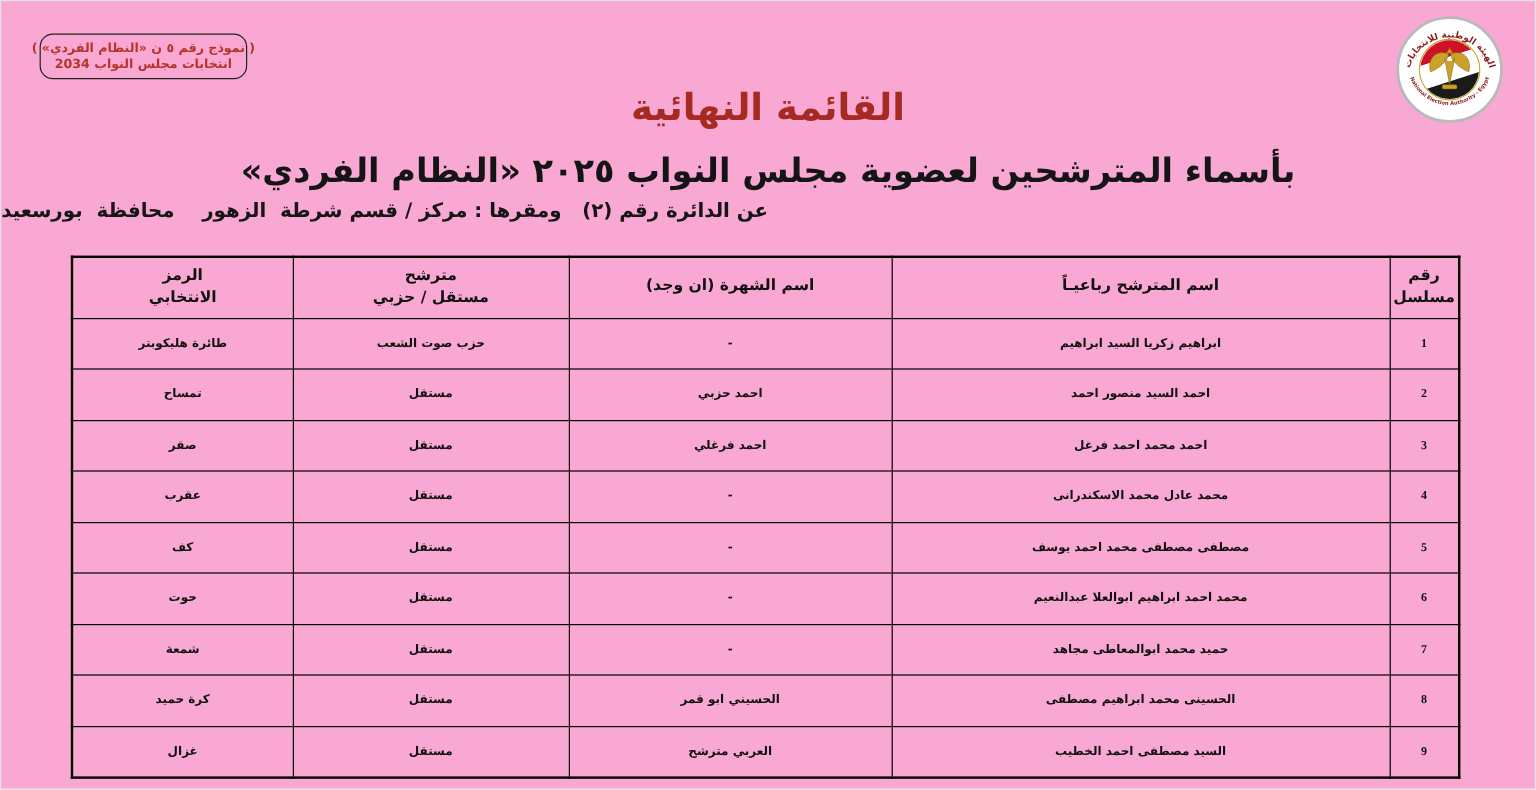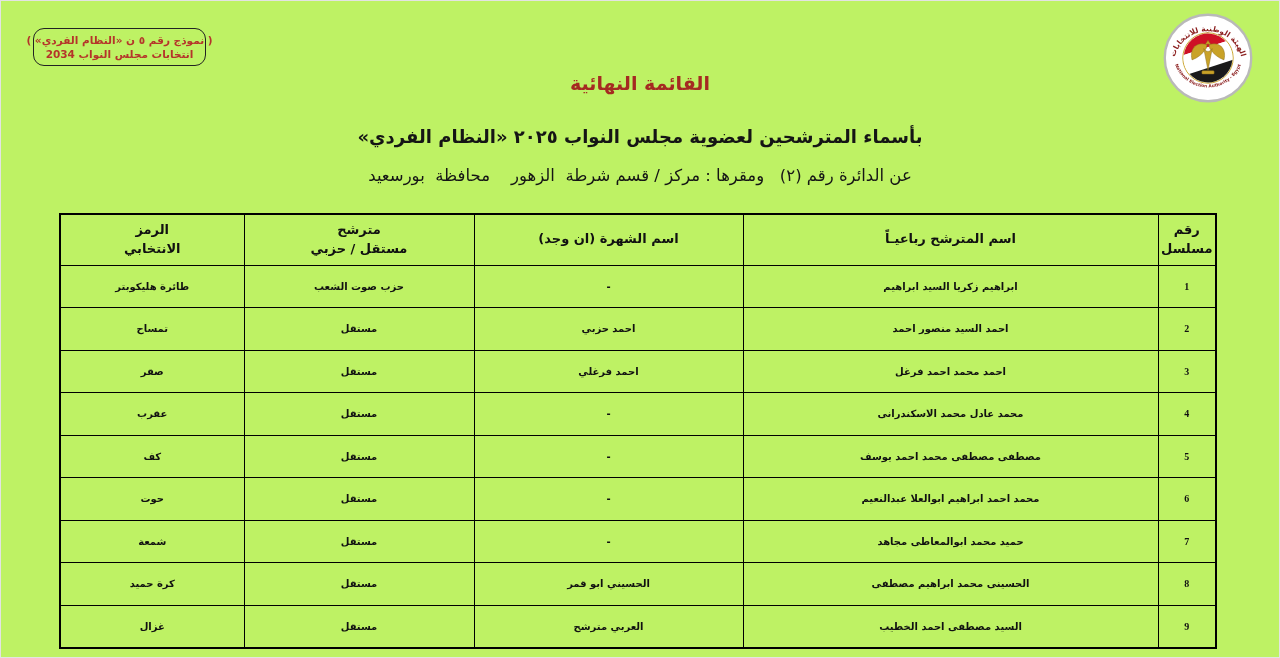--- a/index.html
+++ b/index.html
@@ -1,43 +1,43 @@
 <!DOCTYPE html>
 <html dir="rtl" lang="ar"><head>
 <meta charset="utf-8">
 <style>
   * { margin:0; padding:0; box-sizing:border-box; }
   html,body { width:1280px; height:658px; background:#fdfdfd; overflow:hidden; }
   body { font-family:"DejaVu Sans", sans-serif; color:#111; }
   .page {
-    position:relative; width:1280px; height:658px; background:#bef264;
+    position:relative; width:1280px; height:658px; background:#f9a8d4;
     border:1px solid #e3e3e3;
   }
   
   .form-box {
     position:absolute; right:auto; left:32px; top:27px; width:173px; height:38px;
     border:1.6px solid #222; border-radius:11px;
     display:flex; flex-direction:column; justify-content:center; align-items:center;
     text-align:center; line-height:1.35;
   }
   .form-box div { font-size:10.5px; font-weight:bold; color:#b5342a; white-space:nowrap; }
   
   .logo { position:absolute; left:auto; right:24px; top:10px; width:94px; height:94px; }
   
   .title {
     position:absolute; top:71px; left:0; width:100%; text-align:center;
-    font-size:19px; font-weight:bold; color:#a52a21; letter-spacing:0;
+    font-size:31px; font-weight:bold; color:#a52a21; letter-spacing:0;
   }
   .subtitle {
     position:absolute; top:125px; left:0; width:100%; text-align:center;
-    font-size:18px; font-weight:bold; color:#151515;
+    font-size:28px; font-weight:bold; color:#151515;
   }
   .district {
-    position:absolute; top:165px; left:0; width:100%; text-align:center;
-    font-size:16.5px; font-weight:normal; color:#151515; white-space:pre;
+    position:absolute; top:165px; left:0; width:100%; text-align:left;
+    font-size:16.5px; font-weight:bold; color:#151515; white-space:pre;
   }
   
   table.candidates {
     position:absolute; top:212px; right:62px; width:1156px;
     border-collapse:collapse; table-layout:fixed; direction:rtl;
     border:2px solid #000;
   }
   table.candidates th, table.candidates td {
     border:1.5px solid #000; text-align:center; vertical-align:middle;
     font-weight:bold; overflow:hidden;

